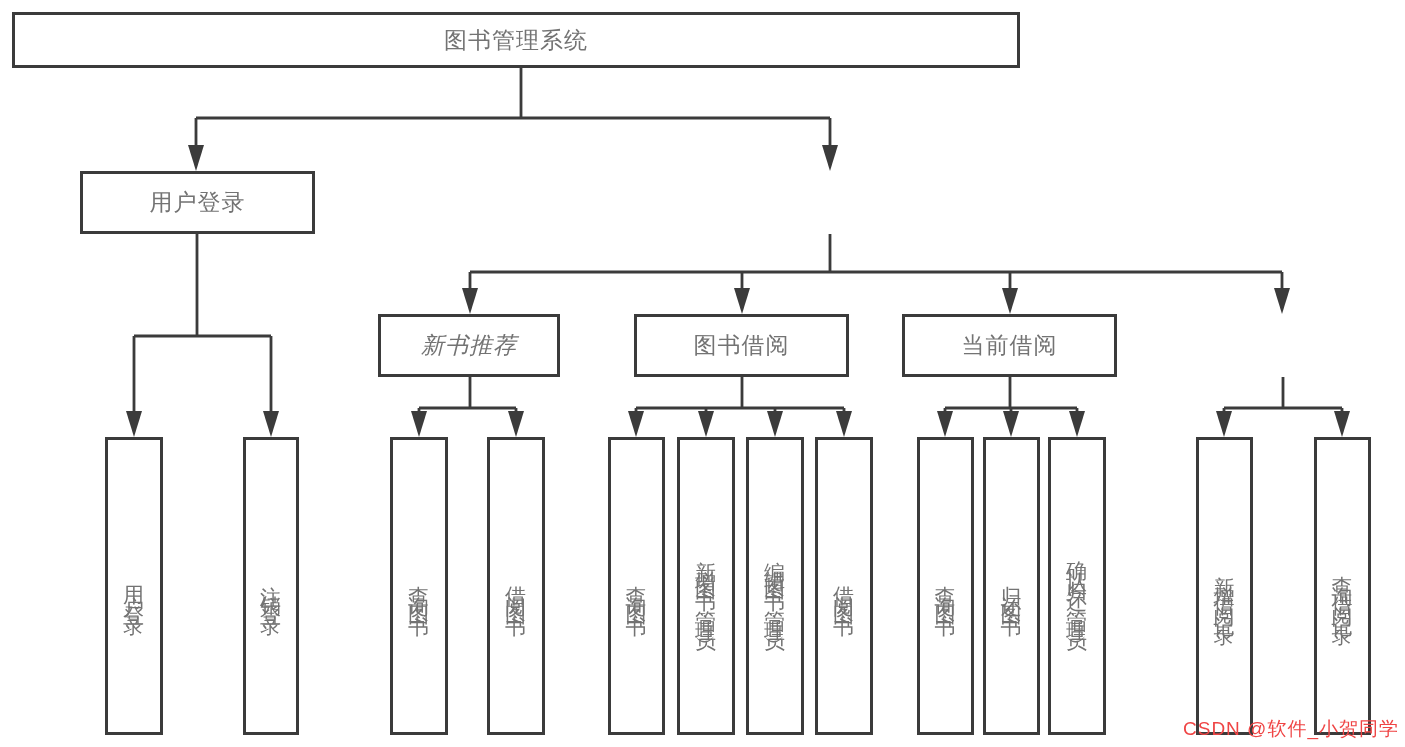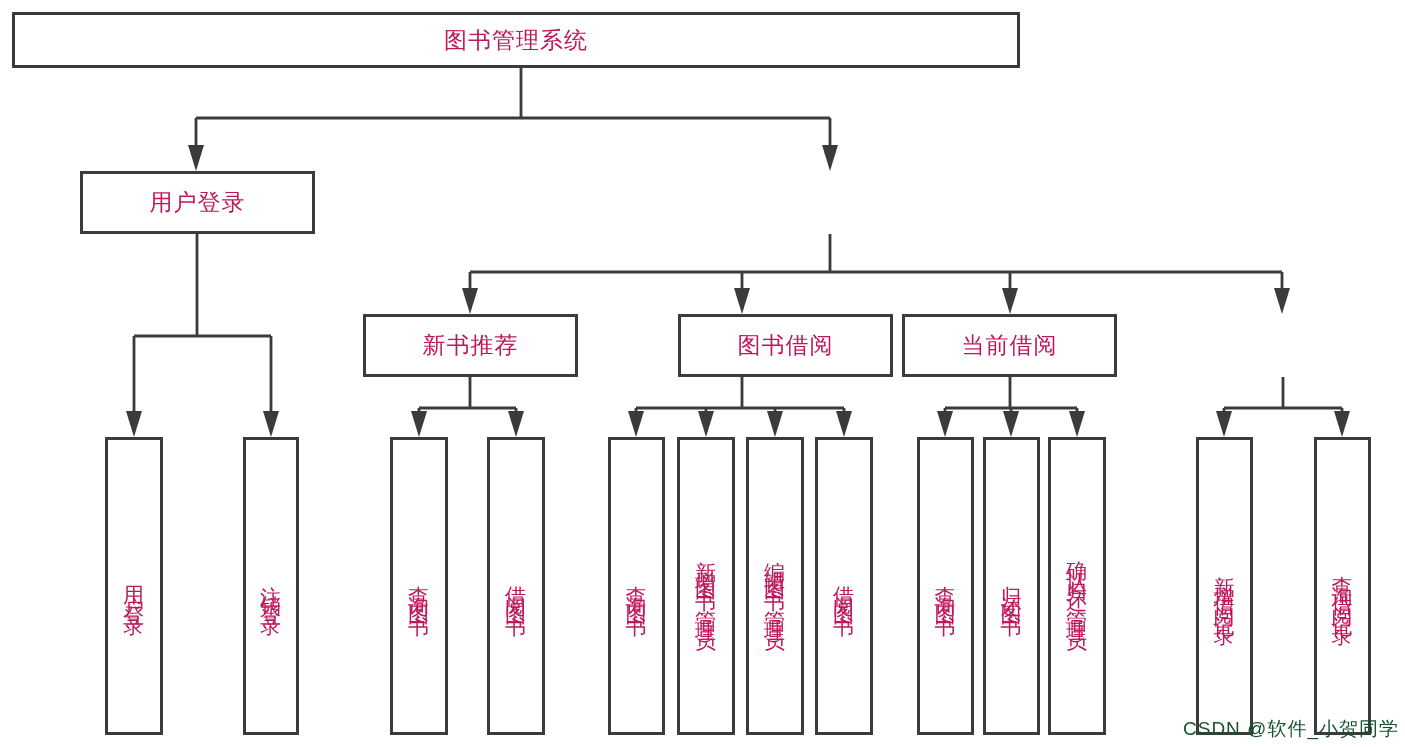--- a/index.html
+++ b/index.html
@@ -19,21 +19,21 @@
     position: absolute;
     left: 0;
     top: 0;
     pointer-events: none;
   }
   .node {
     position: absolute;
     box-sizing: border-box;
     border: 3px solid #3b3b3b;
     background: #ffffff;
-    color: #be185d;
+    color: #737373;
     display: flex;
     align-items: center;
     justify-content: center;
     font-weight: 500;
   }
   .hnode {
     font-size: 23px;
     letter-spacing: 1px;
     white-space: nowrap;
   }
@@ -43,21 +43,21 @@
     text-orientation: mixed;
     letter-spacing: 10px;
     line-height: 1;
     padding-top: 6px;
   }
   .watermark {
     position: absolute;
     left: 1183px;
     top: 716px;
     font-size: 19px;
-    color: #14532d;
+    color: #ef4444;
     letter-spacing: 1px;
     white-space: nowrap;
     pointer-events: none;
   }
 </style>
 </head>
 <body>
 
 <div class="canvas">
 
@@ -105,22 +105,22 @@
 
       <polygon points="1216,411 1232,411 1224,437"></polygon>
       <polygon points="1334,411 1350,411 1342,437"></polygon>
     </g>
   </svg>
 
   <div class="node hnode" style="left:12px; top:12px; width:1008px; height:56px;">图书管理系统</div>
 
   <div class="node hnode" style="left:80px; top:171px; width:235px; height:63px;">用户登录</div>
 
-  <div class="node hnode" style="left:363px; top:314px; width:215px; height:63px;">新书推荐</div>
-  <div class="node hnode" style="left:634px; top:314px; width:215px; height:63px;margin-left:44px;">图书借阅</div>
+  <div class="node hnode" style="left:378px; top:314px; width:182px; height:63px;font-style:italic;">新书推荐</div>
+  <div class="node hnode" style="left:634px; top:314px; width:215px; height:63px;">图书借阅</div>
   <div class="node hnode" style="left:902px; top:314px; width:215px; height:63px;">当前借阅</div>
 
   <div class="node vnode" style="left:105px; top:437px; width:58px; height:298px;">用户登录</div>
   <div class="node vnode" style="left:243px; top:437px; width:56px; height:298px;">注销登录</div>
 
   <div class="node vnode" style="left:390px; top:437px; width:58px; height:298px;">查询图书</div>
   <div class="node vnode" style="left:487px; top:437px; width:58px; height:298px;">借阅图书</div>
 
   <div class="node vnode" style="left:608px; top:437px; width:57px; height:298px;">查询图书</div>
   <div class="node vnode" style="left:677px; top:437px; width:58px; height:298px;">新增图书（管理员）</div>

